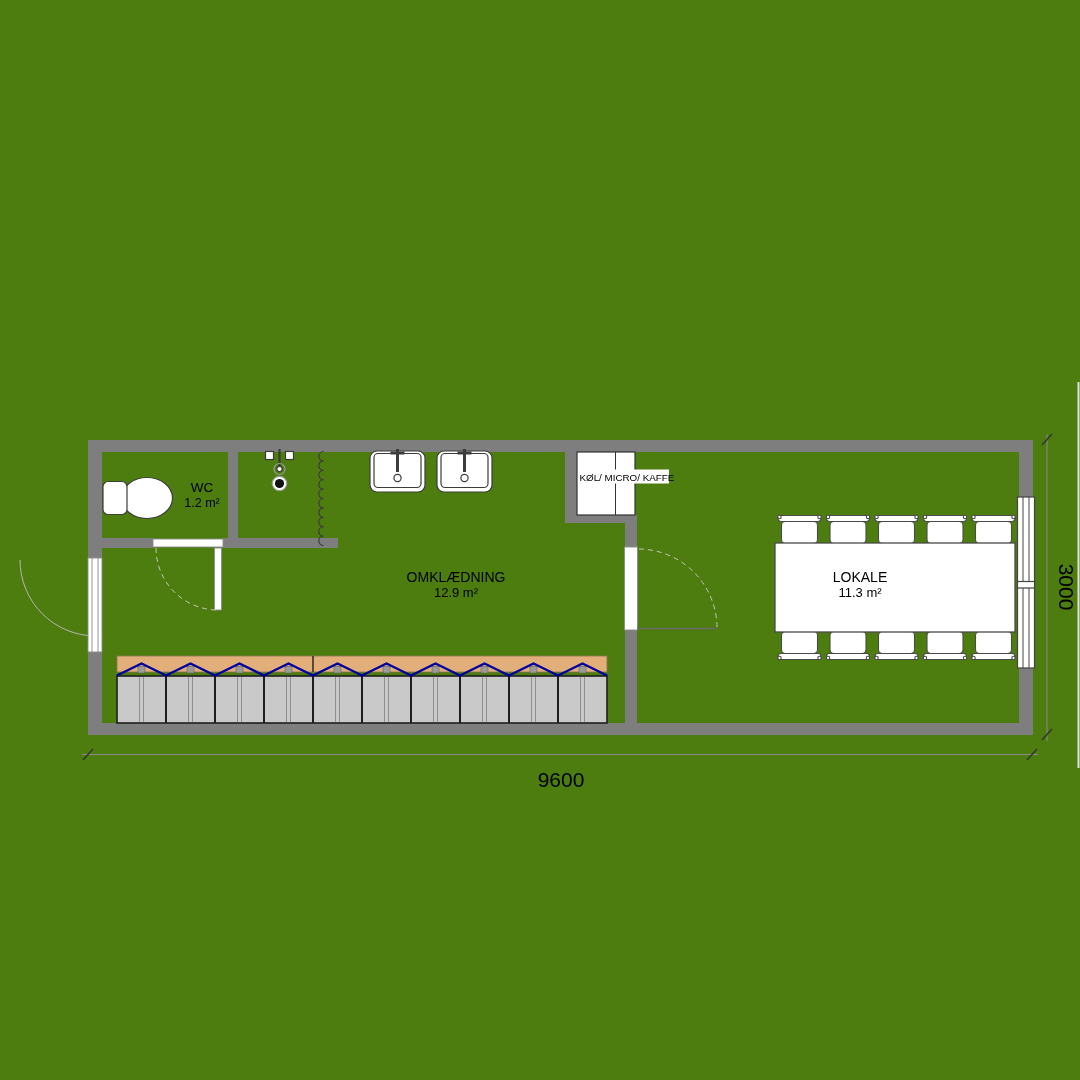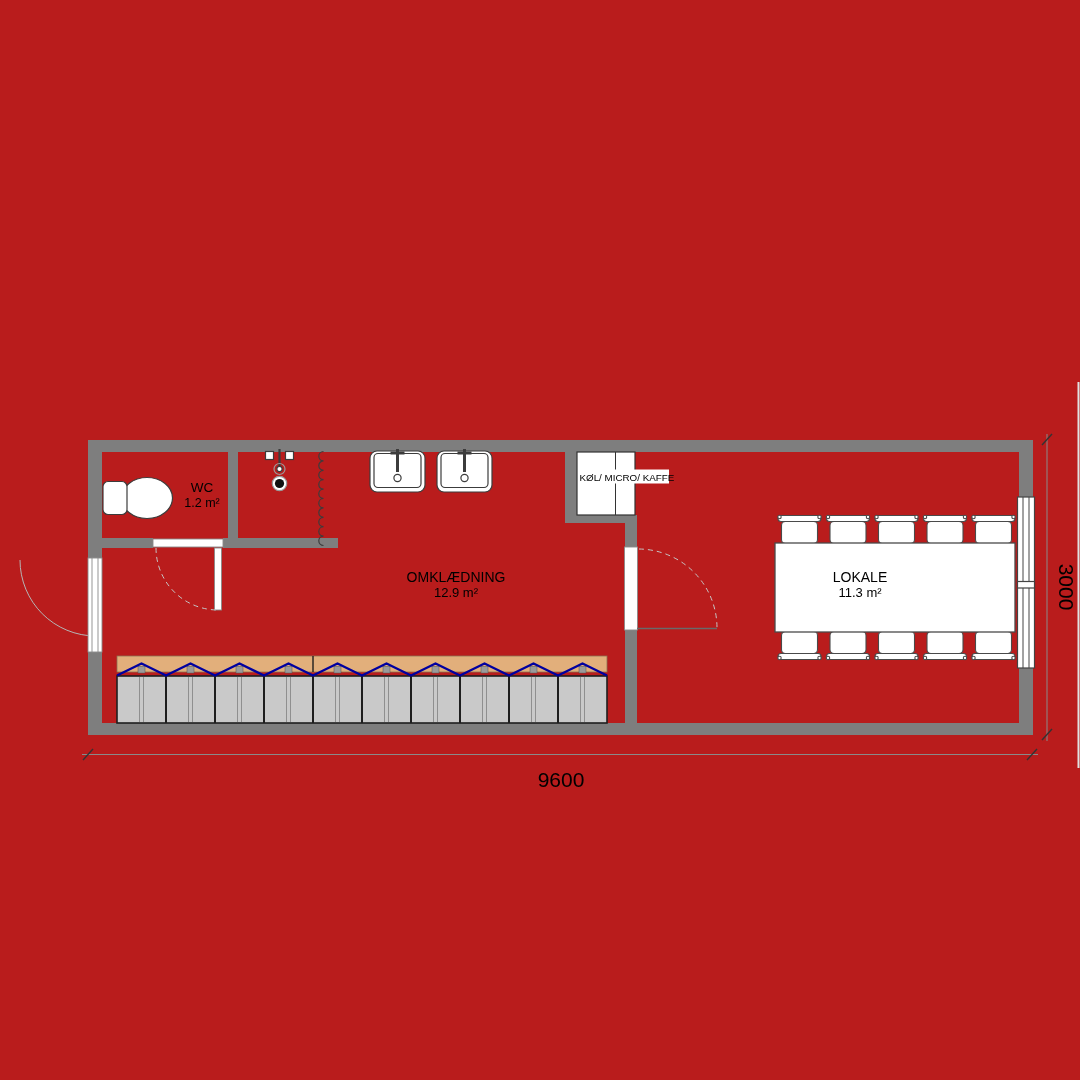--- a/index.html
+++ b/index.html
@@ -1,17 +1,17 @@
 <!DOCTYPE html>
 <html><head>
 <meta charset="utf-8">
 <style>
   html,body{margin:0;padding:0;background:#ffffff;}
   #canvas{
-    position:relative;width:1080px;height:1080px;background:#b91c1c;overflow:hidden;
+    position:relative;width:1080px;height:1080px;background:#4d7c0f;overflow:hidden;
     font-family:"Liberation Sans",sans-serif;
   }
   svg{position:absolute;left:0;top:0;}
   text{font-family:"Liberation Sans",sans-serif;fill:#000;}
   .room-name{font-size:14px;}
   .room-area{font-size:13px;}
   .wc-name{font-size:13.5px;}
   .wc-area{font-size:12.5px;}
   .niche-label{font-size:9.8px;}
   .dim-text{font-size:21px;}

